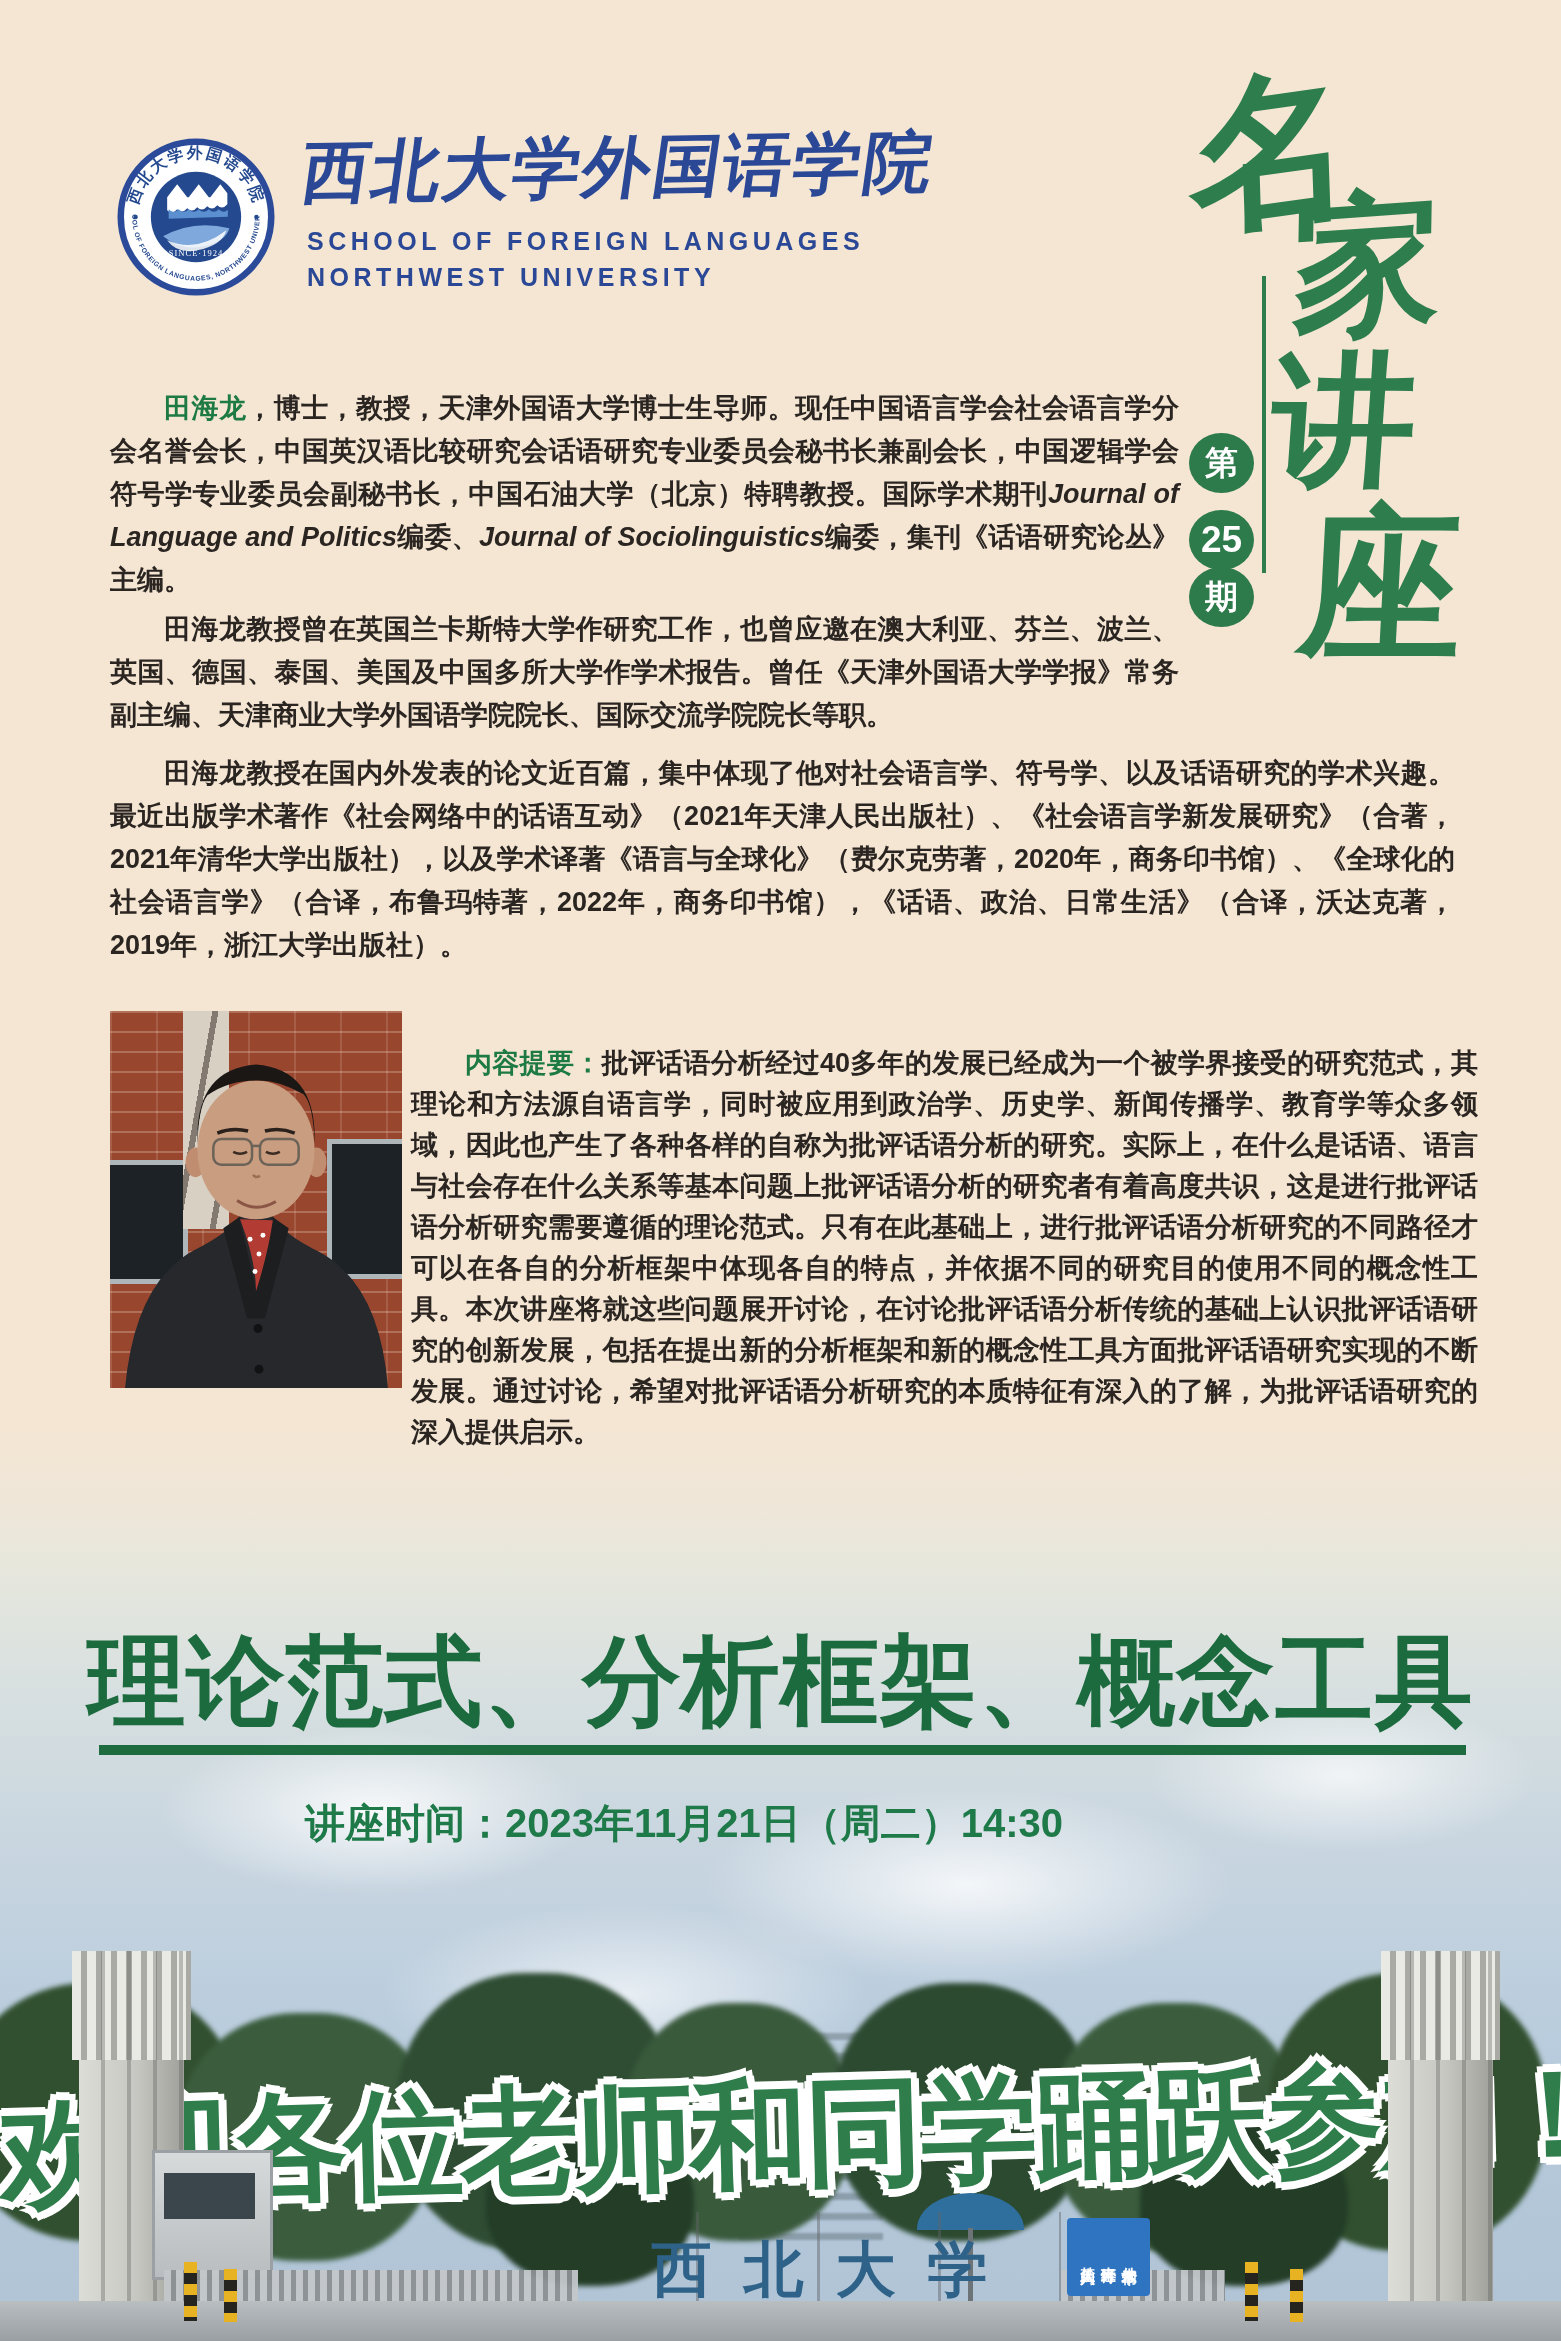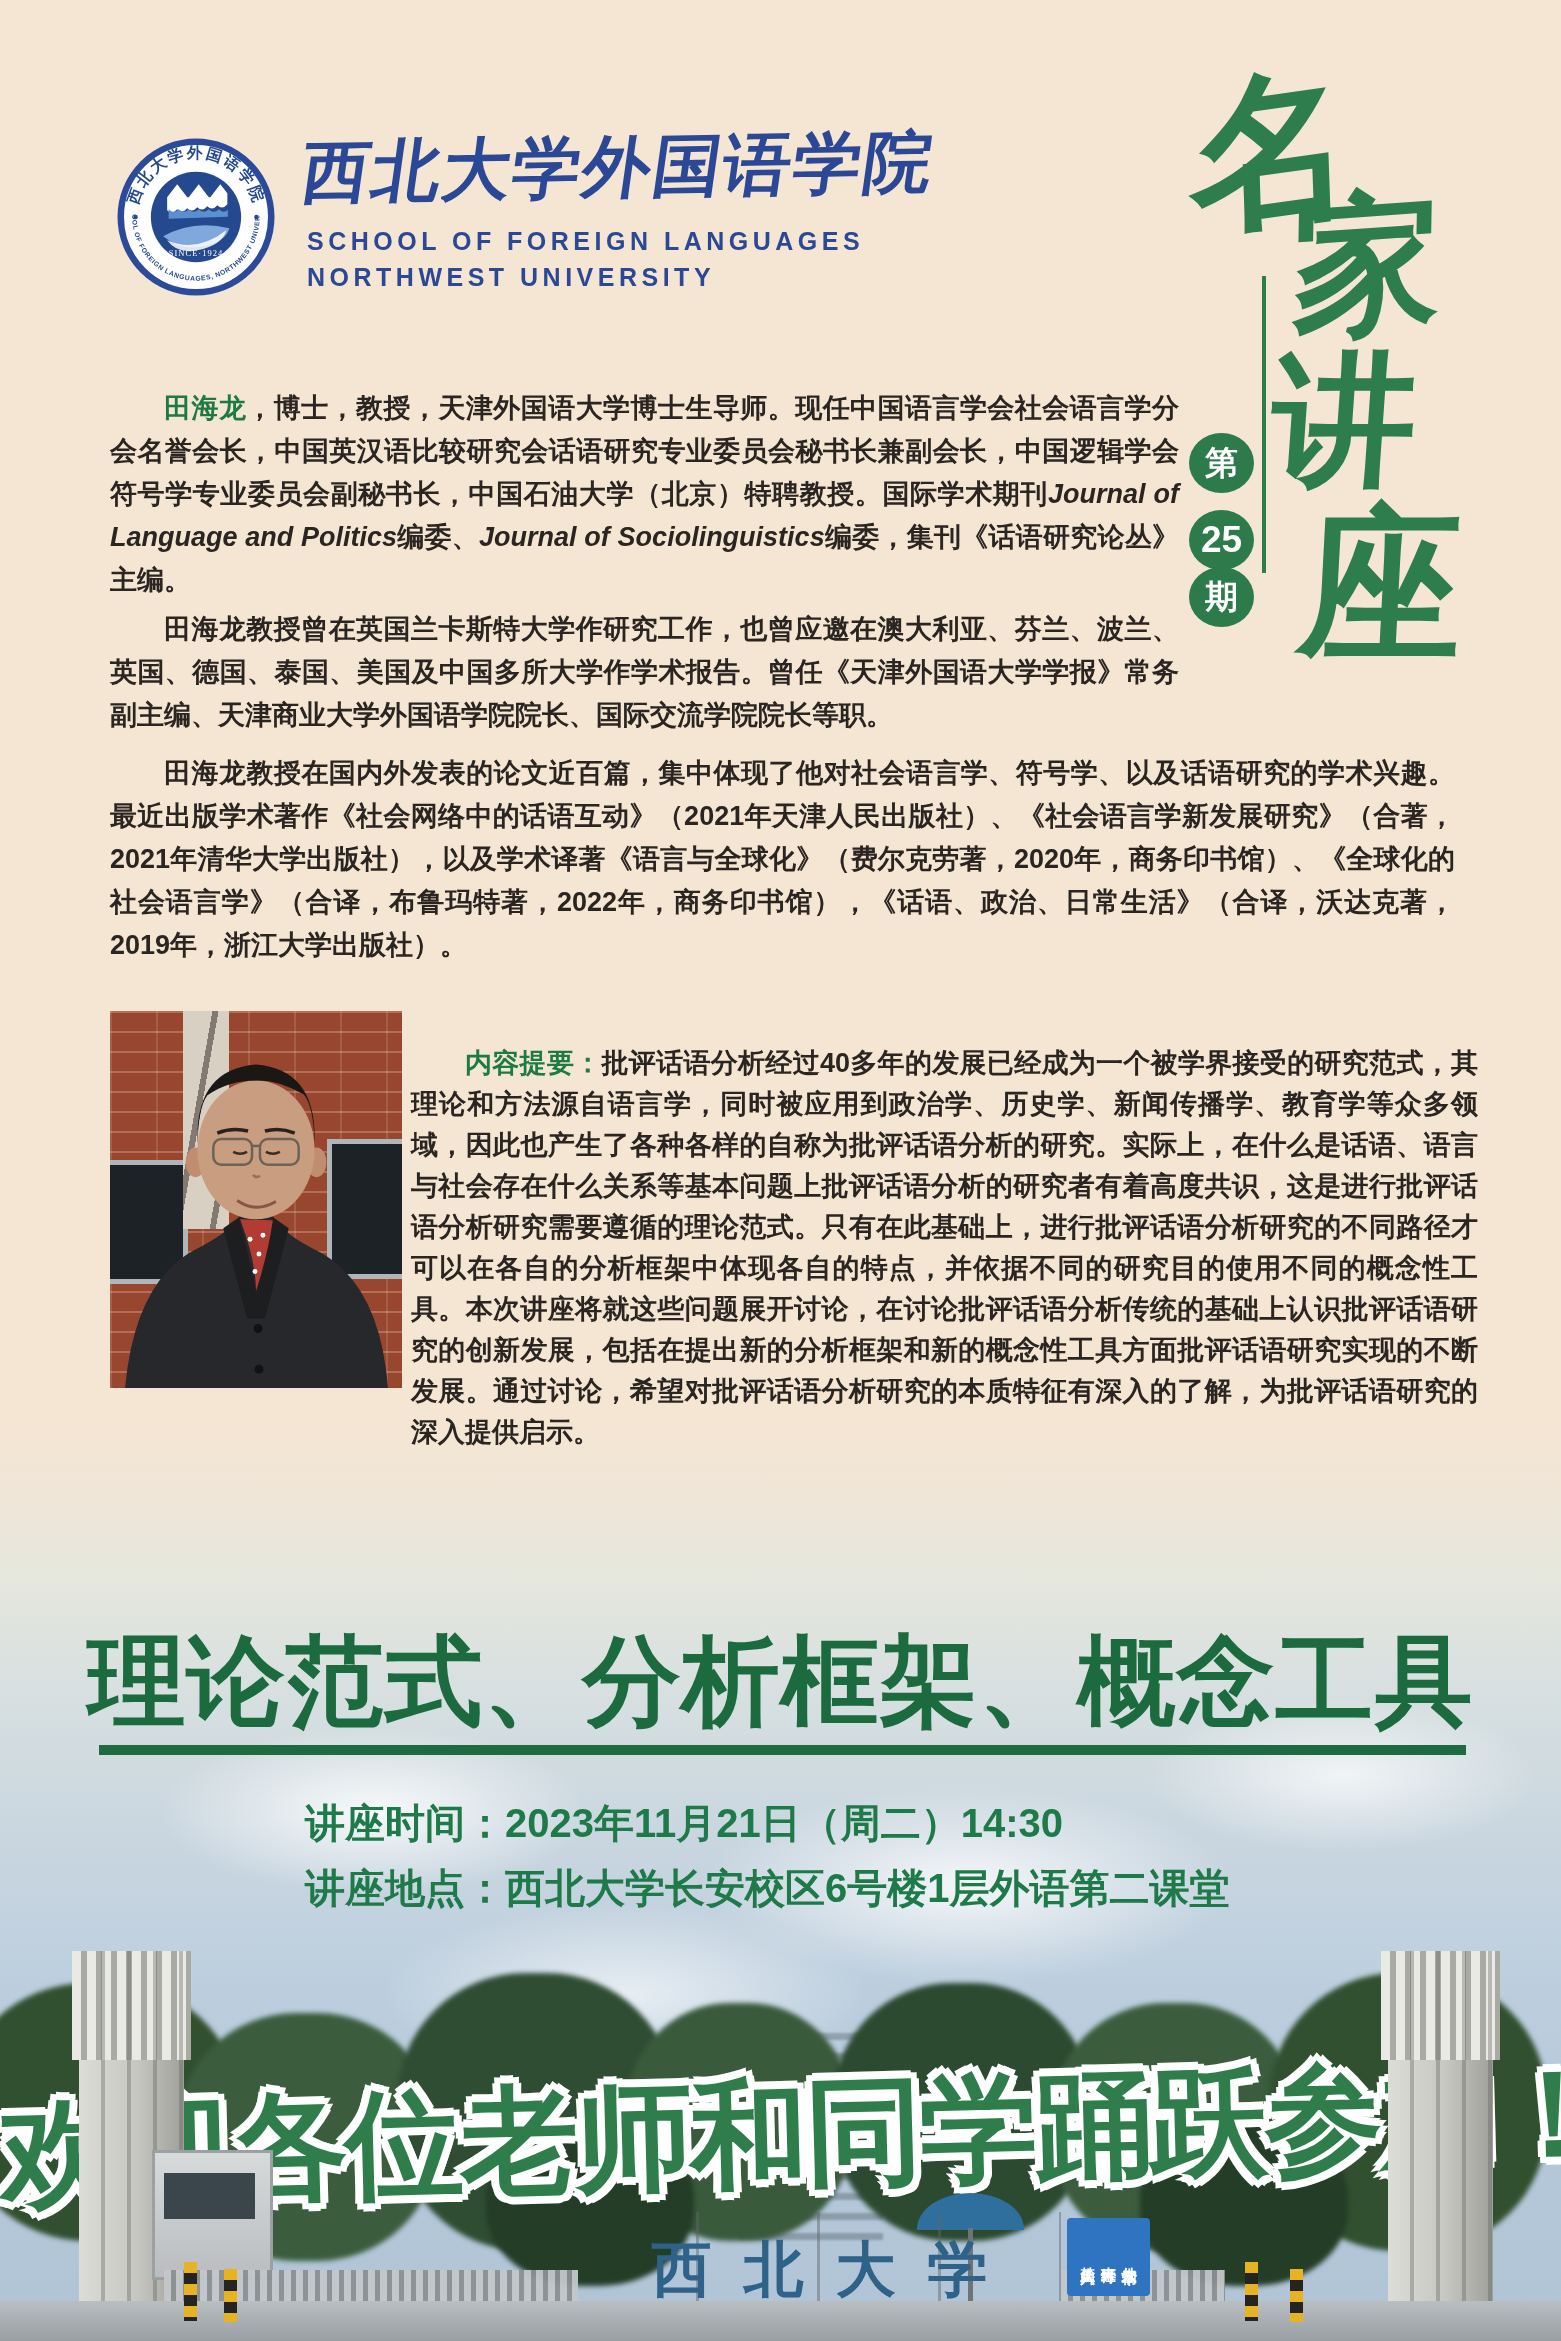--- a/index.html
+++ b/index.html
@@ -210,21 +210,20 @@
     </svg>
   </div>
 
   <p class="abs abstract"><span class="abstract-label">内容提要：</span><span>批评话语分析经过40多年的发展已经成为一个被学界接受的研究范式，其理论和方法源自语言学，同时被应用到政治学、历史学、新闻传播学、教育学等众多领域，因此也产生了各种各样的自称为批评话语分析的研究。实际上，在什么是话语、语言与社会存在什么关系等基本问题上批评话语分析的研究者有着高度共识，这是进行批评话语分析研究需要遵循的理论范式。只有在此基础上，进行批评话语分析研究的不同路径才可以在各自的分析框架中体现各自的特点，并依据不同的研究目的使用不同的概念性工具。本次讲座将就这些问题展开讨论，在讨论批评话语分析传统的基础上认识批评话语研究的创新发展，包括在提出新的分析框架和新的概念性工具方面批评话语研究实现的不断发展。通过讨论，希望对批评话语分析研究的本质特征有深入的了解，为批评话语研究的深入提供启示。</span></p>
 
   <div class="abs title-l title-2">理论范式、分析框架、概念工具</div>
   <div class="abs title-rule"></div>
 
   <div class="abs details">
     <div class="detail-row"><span>讲座时间：</span><span>2023年11月21日（周二）14:30</span></div>
-    <div class="detail-row"><span>讲座地点：</span><span>西北大学长安校区6号楼1层外语第二课堂</span></div>
   </div>
 
   <div class="abs welcome">欢迎各位老师和同学踊跃参加！</div>
 
   <div class="abs pillar" style="left:79px;top:1951px;height:391px"></div>
   <div class="abs pillar" style="left:1388px;top:1951px;height:391px"></div>
   <div class="abs booth">
       <div class="booth-win"></div>
     </div>
   <div class="abs fence fence-l"></div>

